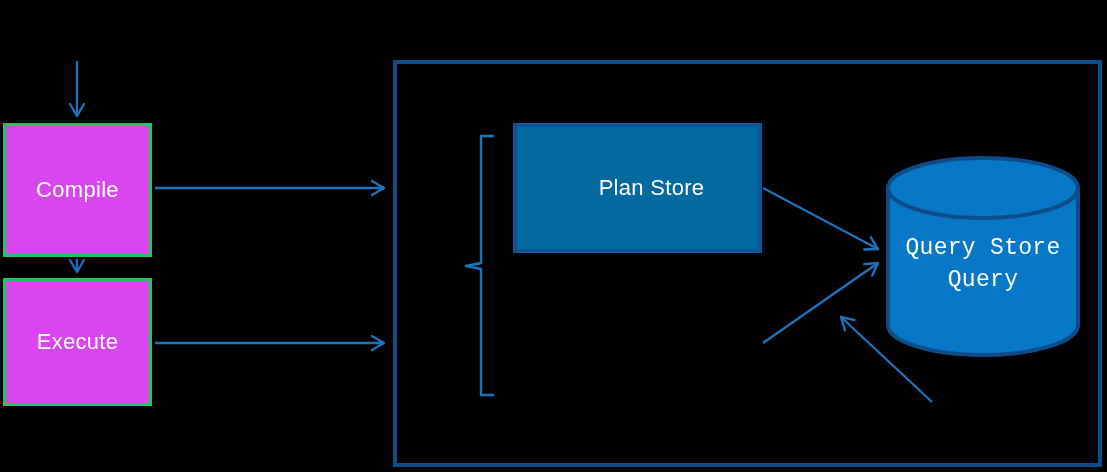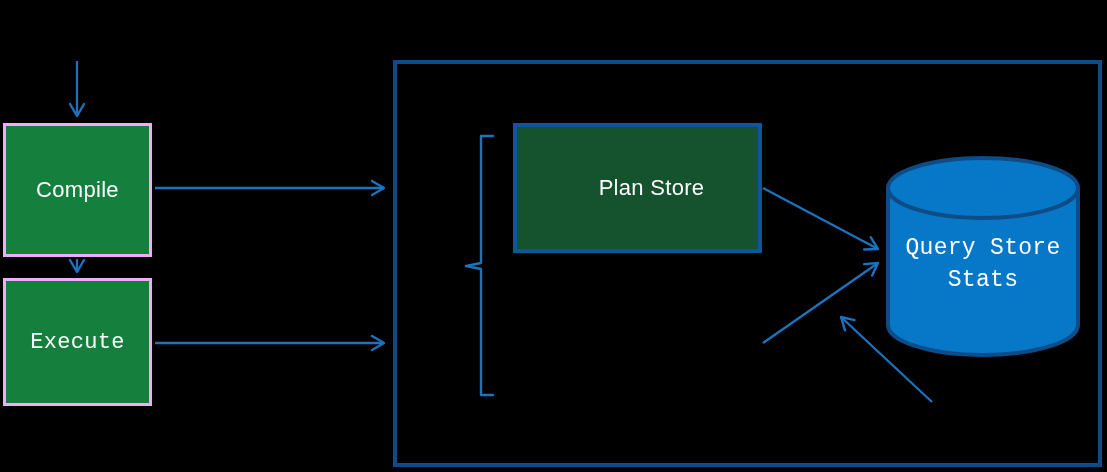--- a/index.html
+++ b/index.html
@@ -27,30 +27,30 @@
     box-sizing: border-box;
     display: flex;
     align-items: center;
     justify-content: center;
     color: #ffffff;
     font-size: 22px;
     font-weight: 300;
     letter-spacing: 0.3px;
   }
   .node-blue {
-    background: #15803d;
-    border: 3px solid #f0abfc;
+    background: #d946ef;
+    border: 3px solid #22c55e;
   }
   .node-orange {
-    background: #14532d;
+    background: #0369a1;
     border: 4px solid #0D569A;
     padding-left: 28px;
   }
   #compile-box   { left: 3px;   top: 123px; width: 149px; height: 134px; }
-  #execute-box   { left: 3px;   top: 278px; width: 149px; height: 128px; font-family: Liberation Mono, monospace; }
+  #execute-box   { left: 3px;   top: 278px; width: 149px; height: 128px; }
   #plan-store-box    { left: 513px; top: 123px; width: 249px; height: 130px; }
   #runtime-stats-box { left: 513px; top: 278px; width: 248px; height: 130px; }
   #container-box {
     position: absolute;
     box-sizing: border-box;
     left: 393px;
     top: 60px;
     width: 709px;
     height: 407px;
     border: 4px solid #0D4C86;
@@ -114,16 +114,16 @@
     <span>Execute</span>
   </div>
 
   <div class="node node-orange" id="plan-store-box">
     <span>Plan Store</span>
   </div>
 
 
   <div id="cylinder-label">
     <div>Query Store</div>
-    <div>Stats</div>
+    <div>Query</div>
   </div>
 
 </div>
 
 </body></html>

